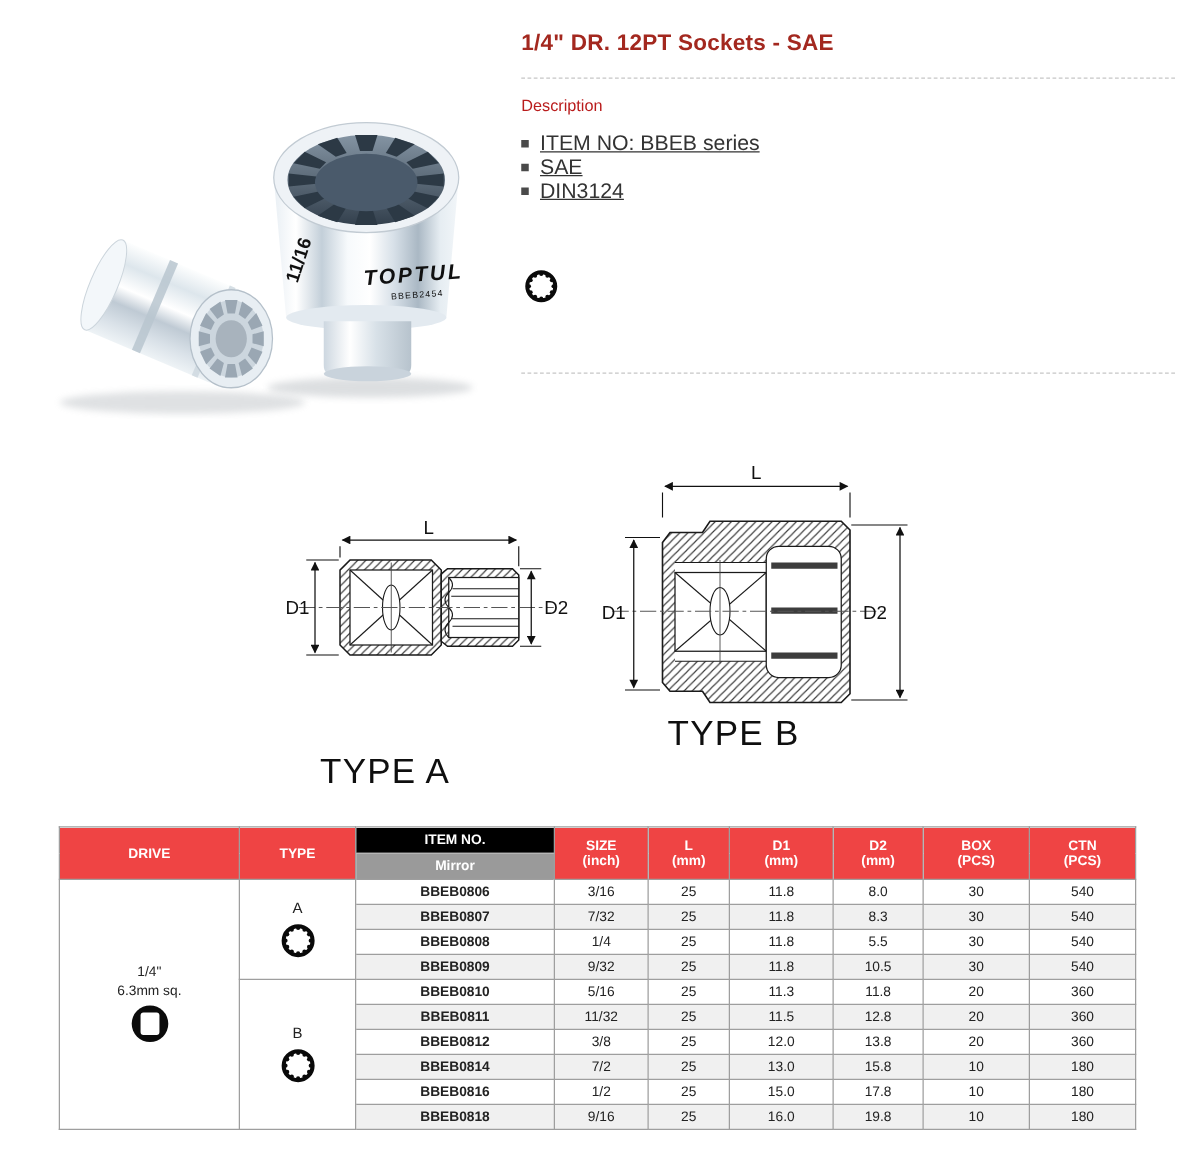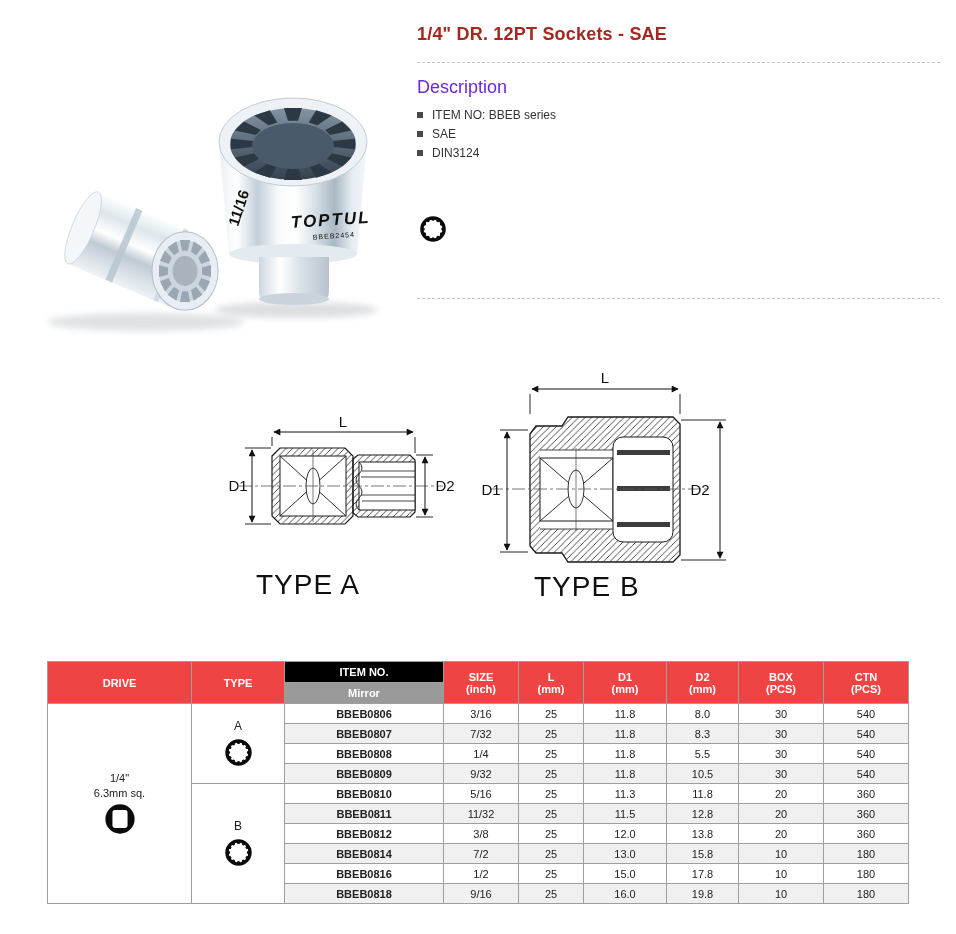--- a/index.html
+++ b/index.html
@@ -4,28 +4,28 @@
 <style>
   html,body{margin:0;padding:0;background:#fff;}
   body{font-family:"Liberation Sans",sans-serif;color:#333;}
   #page{position:relative;width:956px;height:934px;background:#fff;overflow:hidden;}
   .abs{position:absolute;}
   
   #page-title{left:417px;top:24px;width:523px;font-size:18px;font-weight:bold;color:#a3281f;letter-spacing:0.2px;}
   .dashed-divider{border-top:1px dashed #c6c6c6;height:0;}
   #divider-1{left:417px;top:62px;width:523px;}
   #divider-2{left:417px;top:298px;width:523px;}
-  #description-heading{left:417px;top:77px;font-size:18px;color:#6d28d9;}
+  #description-heading{left:417px;top:77px;font-size:13px;color:#b91c1c;}
   #description-list{left:417px;top:105px;width:400px;}
-  .desc-item{display:flex;align-items:center;height:19px;font-size:12px;color:#333;}
+  .desc-item{display:flex;align-items:center;height:19px;font-size:17px;color:#333;text-decoration:underline;}
   .bullet-sq{width:6px;height:6px;background:#4a4a4a;margin-right:9px;flex:0 0 auto;}
   #description-socket-icon{left:417px;top:213px;}
   
   .type-caption{font-size:28px;color:#0f0f0f;letter-spacing:1px;}
-  #caption-type-a{left:256px;top:569px;}
+  #caption-type-a{left:256px;top:601px;}
   #caption-type-b{left:534px;top:571px;}
   svg text{font-family:"Liberation Sans",sans-serif;fill:#101010;}
   
   #spec-table-wrap{left:47px;top:661px;}
   table.spec{border-collapse:collapse;table-layout:fixed;width:861px;border:1px solid #7c7c7c;}
   table.spec th,table.spec td{border:1px solid #9e9e9e;text-align:center;padding:0;overflow:hidden;}
   table.spec thead th{background:#ef4444;color:#fff;font-weight:bold;font-size:11px;}
   table.spec thead tr{height:21px;}
   th.item-hd{background:#000 !important;}
   th.mirror-hd{background:#9a9a9a !important;}

